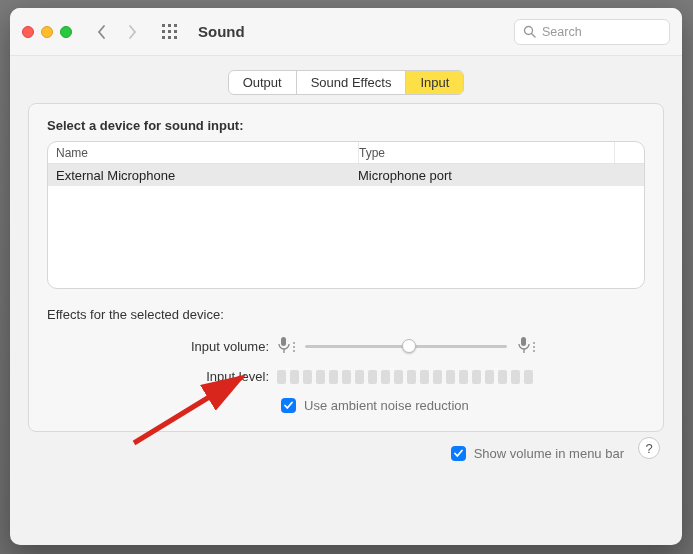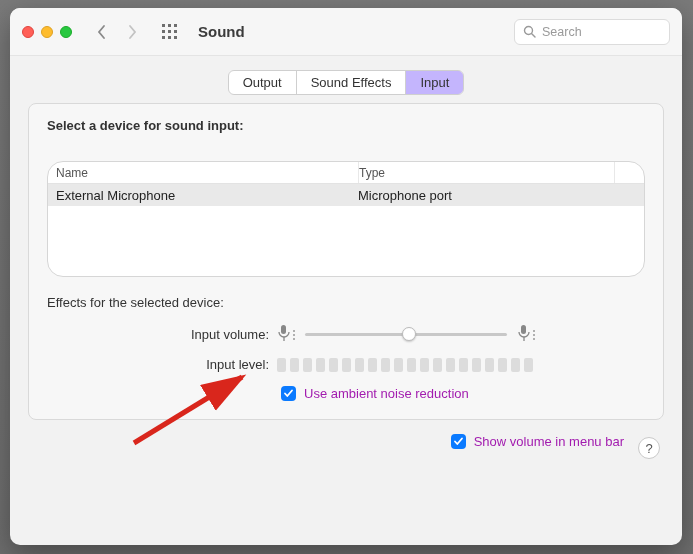--- a/index.html
+++ b/index.html
@@ -14,43 +14,43 @@
   .dot.grn { background: #28c840; border: 0.5px solid #1aab29; }
   .navbtns { display: flex; gap: 18px; padding-left: 6px; }
   .chev, .grid-ic { color: #7a7a7a; display: flex; align-items: center; justify-content: center; }
   .title { font-size: 15px; font-weight: 600; color: #3b3b3b; padding-left: 10px; flex: 1; }
   .search { display: flex; align-items: center; gap: 6px; width: 156px; height: 26px; border: 1px solid #dcdcdc; border-radius: 6px; padding: 0 8px; background: #fff; font-size: 12.5px; color: #9a9a9a; }
   .content { padding: 10px 18px 16px; }
   .segctl { display: flex; justify-content: center; margin: 4px 0 8px; }
   .seg { display: flex; border: 1px solid #cfcfcf; border-radius: 6px; overflow: hidden; background: #fff; }
   .seg > div { padding: 4px 14px; font-size: 13px; color: #333; border-right: 1px solid #cfcfcf; }
   .seg > div:last-child { border-right: none; }
-  .seg > .active { background: #c4b5fd; }
+  .seg > .active { background: #fde047; }
   .card { border: 1px solid #d9d9d9; border-radius: 8px; padding: 14px 18px 18px; background: #f7f7f7; }
-  .h { font-size: 13px; font-weight: 600; color: #333; margin-bottom: 28px; }
-  .table { border: 0.5px solid #d6d6d6; border-radius: 16px; background: #fff; height: 116px; overflow: hidden; }
+  .h { font-size: 13px; font-weight: 600; color: #333; margin-bottom: 8px; }
+  .table { border: 0.5px solid #d6d6d6; border-radius: 10px; background: #fff; height: 148px; overflow: hidden; }
   .thead, .trow { display: flex; align-items: center; font-size: 12px; }
   .thead { height: 22px; color: #555; border-bottom: 1px solid #e3e3e3; }
   .thead .c1, .trow .c1 { flex: 0 0 310px; padding-left: 8px; }
   .thead .c2, .trow .c2 { flex: 1; border-left: 1px solid #e8e8e8; height: 100%; display:flex; align-items:center; }
   .thead .c3 { flex: 0 0 30px; border-left: 1px solid #e8e8e8; height:100%; }
   .trow { height: 22px; background: #e9e9e9; color: #222; font-size: 13px; }
   .sub { font-size: 13px; color: #333; margin: 18px 0 14px; }
   .row { display: flex; align-items: center; margin-bottom: 12px; }
   .rlabel { width: 230px; text-align: right; font-size: 13px; color: #333; padding-right: 8px; }
   .slider { flex: 0 0 258px; position: relative; height: 20px; display: flex; align-items: center; }
   .track { flex: 1; height: 3px; background: #c8c8c8; border-radius: 2px; position: relative; margin: 0 4px; }
   .knob { position: absolute; width: 14px; height: 14px; background: #fff; border: 0.5px solid #bbb; border-radius: 50%; top: -6px; box-shadow: 0 1px 2px rgba(0,0,0,.2); }
   .level { display: flex; gap: 4px; }
   .lv { width: 9px; height: 14px; background: #dcdcdc; border-radius: 2px; }
   .ckrow { display: flex; align-items: center; margin-left: 234px; margin-top: 6px; gap: 8px; position: relative; }
   .ck { width: 15px; height: 15px; border-radius: 4px; background: #0a7aff; display: flex; align-items: center; justify-content: center; flex-shrink: 0; }
   .ck.un { background: #fff; border: 1px solid #bcbcbc; }
   .ck svg { display: block; }
-  .lbl { font-size: 13px; color: #a21caf; }
+  .lbl { font-size: 13px; color: #737373; }
   .help { position: absolute; right: 22px; bottom: 86px; width: 22px; height: 22px; border: 1px solid #c9c9c9; border-radius: 50%; background: #fff; display: flex; align-items: center; justify-content: center; font-size: 13px; color: #555; }
   .footer { padding: 10px 40px 0; }
   .footer .row { justify-content: center; }
   .footer .rlabel { width: 130px; }
   .mutebox { display: flex; align-items: center; gap: 6px; margin-left: 14px; }
   .showvol { display: flex; align-items: center; justify-content: flex-end; gap: 8px; margin-top: 4px; }
   .mic-glyph { font-size: 15px; color: #787878; }
   .mic-dots { display:flex; flex-direction:column; gap:2px; margin-left:2px;}
   .mic-dots span{ width:2px; height:2px; background:#999; border-radius:50%;}
   .spk { color: #787878; display:flex; align-items:center;}

